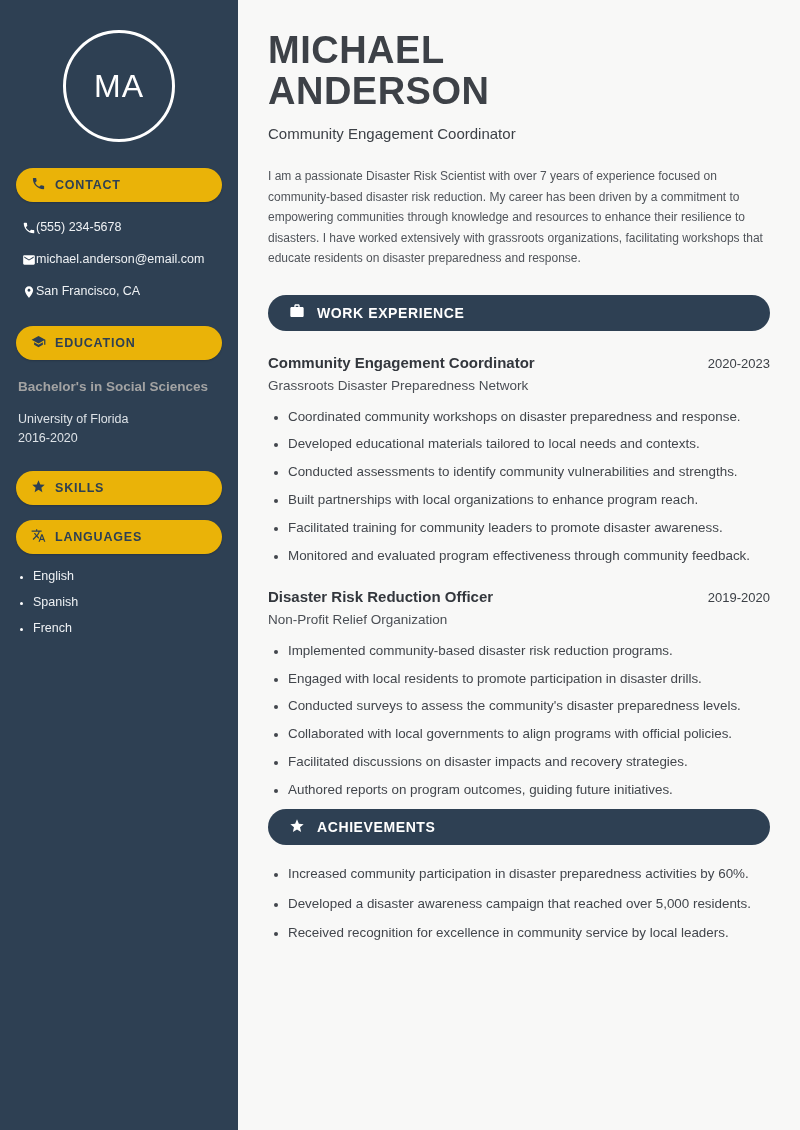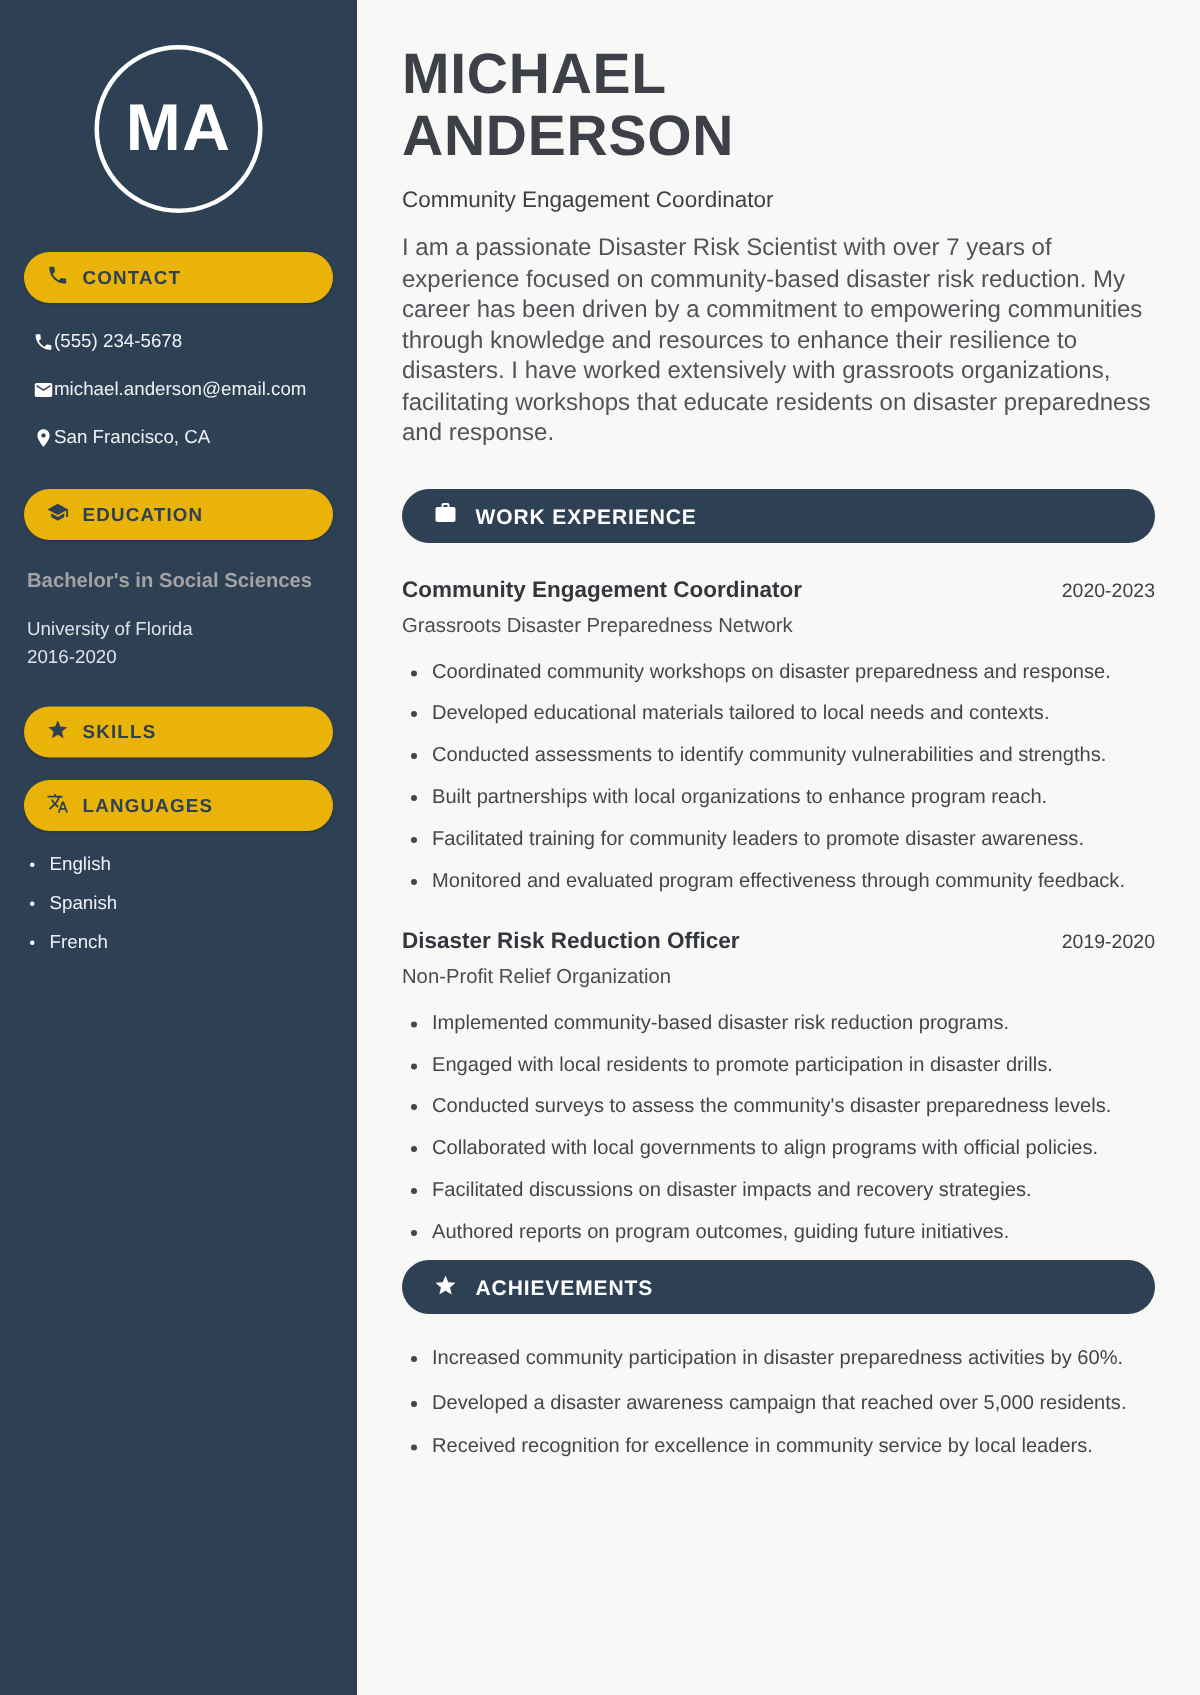--- a/index.html
+++ b/index.html
@@ -18,24 +18,24 @@
     background: #2e4053;
     color: #fff;
     padding-top: 30px;
   }
   .avatar {
     width: 112px; height: 112px;
     border: 3px solid #ffffff;
     border-radius: 50%;
     margin: 0 auto 26px;
     display: flex; align-items: center; justify-content: center;
-    font-size: 44px;
+    font-size: 32px;
     letter-spacing: 1px;
     color: #ffffff;
-    font-weight: 700;
+    font-weight: 400;
   }
   .side-pill {
     margin: 0 16px 15px;
     height: 34px;
     background: #eab308;
     border-radius: 18px;
     display: flex; align-items: center;
     gap: 9px;
     padding: 0 15px;
     color: #2e4053;
@@ -56,21 +56,21 @@
   .edu-block { padding: 4px 18px 0; margin-bottom: 26px; }
   .edu-degree { font-size: 13.5px; font-weight: bold; color: #a3a3a3; margin-bottom: 18px; }
   .edu-line { font-size: 12.5px; color: #dde2e7; margin-bottom: 5px; }
   .side-list { list-style: disc; margin: 4px 0 26px; padding: 0 12px 0 33px; }
   .side-list li { font-size: 12.5px; color: #eef1f4; margin-bottom: 12px; }
   .side-list li::marker { color: #ffffff; font-size: 11px; }
   
   .main { flex: 1; padding: 30px 30px 0; }
   .name { font-size: 38px; font-weight: bold; color: #3d4147; line-height: 1.08; letter-spacing: 0.5px; }
   .headline { font-size: 15px; color: #3d4147; margin-top: 13px; font-weight: 400; }
-  .summary { margin-top: 14px; font-size: 16px; line-height: 20.5px; color: #50545a; }
+  .summary { margin-top: 24px; font-size: 12px; line-height: 20.5px; color: #50545a; }
   .section-pill {
     margin-top: 26px;
     height: 36px;
     background: #2e4053;
     border-radius: 18px;
     display: flex; align-items: center;
     gap: 12px;
     padding: 0 21px;
     color: #ffffff;
     font-size: 14px;

